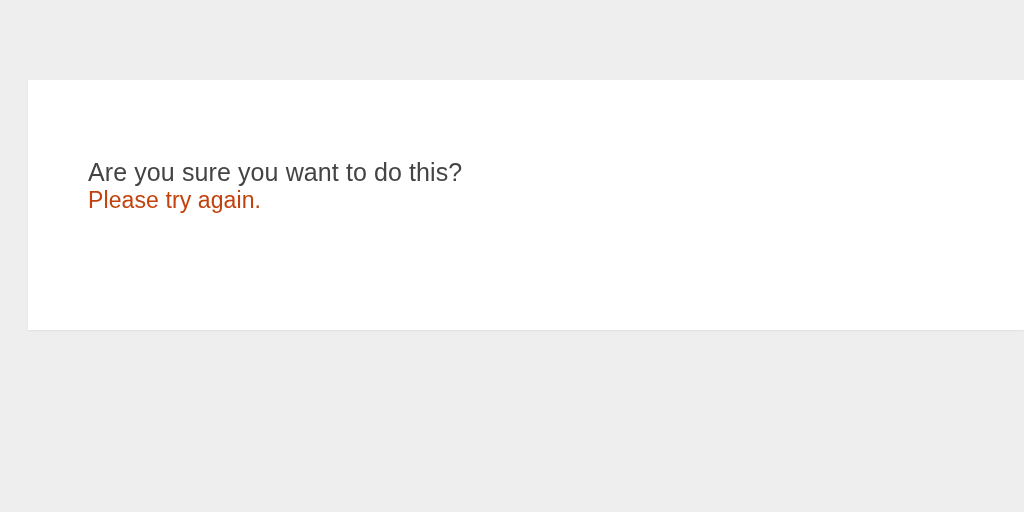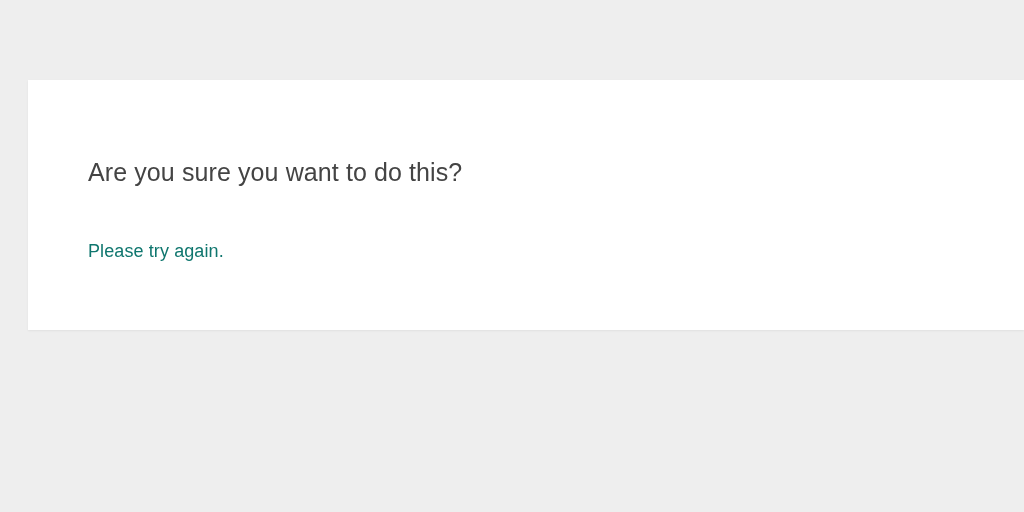--- a/index.html
+++ b/index.html
@@ -21,26 +21,25 @@
       right: 0;
       height: 250px;
       background: #ffffff;
       box-shadow: 0 1px 2px rgba(0,0,0,0.06);
       padding: 78px 60px 50px 60px;
     }
     .message {
       color: #444444;
       font-size: 25px;
       font-weight: 400;
-      margin-bottom: 54px;
       letter-spacing: 0.1px;
     }
     .retry-link {
-      color: #0f766e;
-      font-size: 18px;
+      color: #c2410c;
+      font-size: 23px;
       font-weight: 400;
       text-decoration: none;
       cursor: pointer;
       letter-spacing: 0.1px;
     }
   </style>
 </head>
 <body>
 
 <div class="panel">

